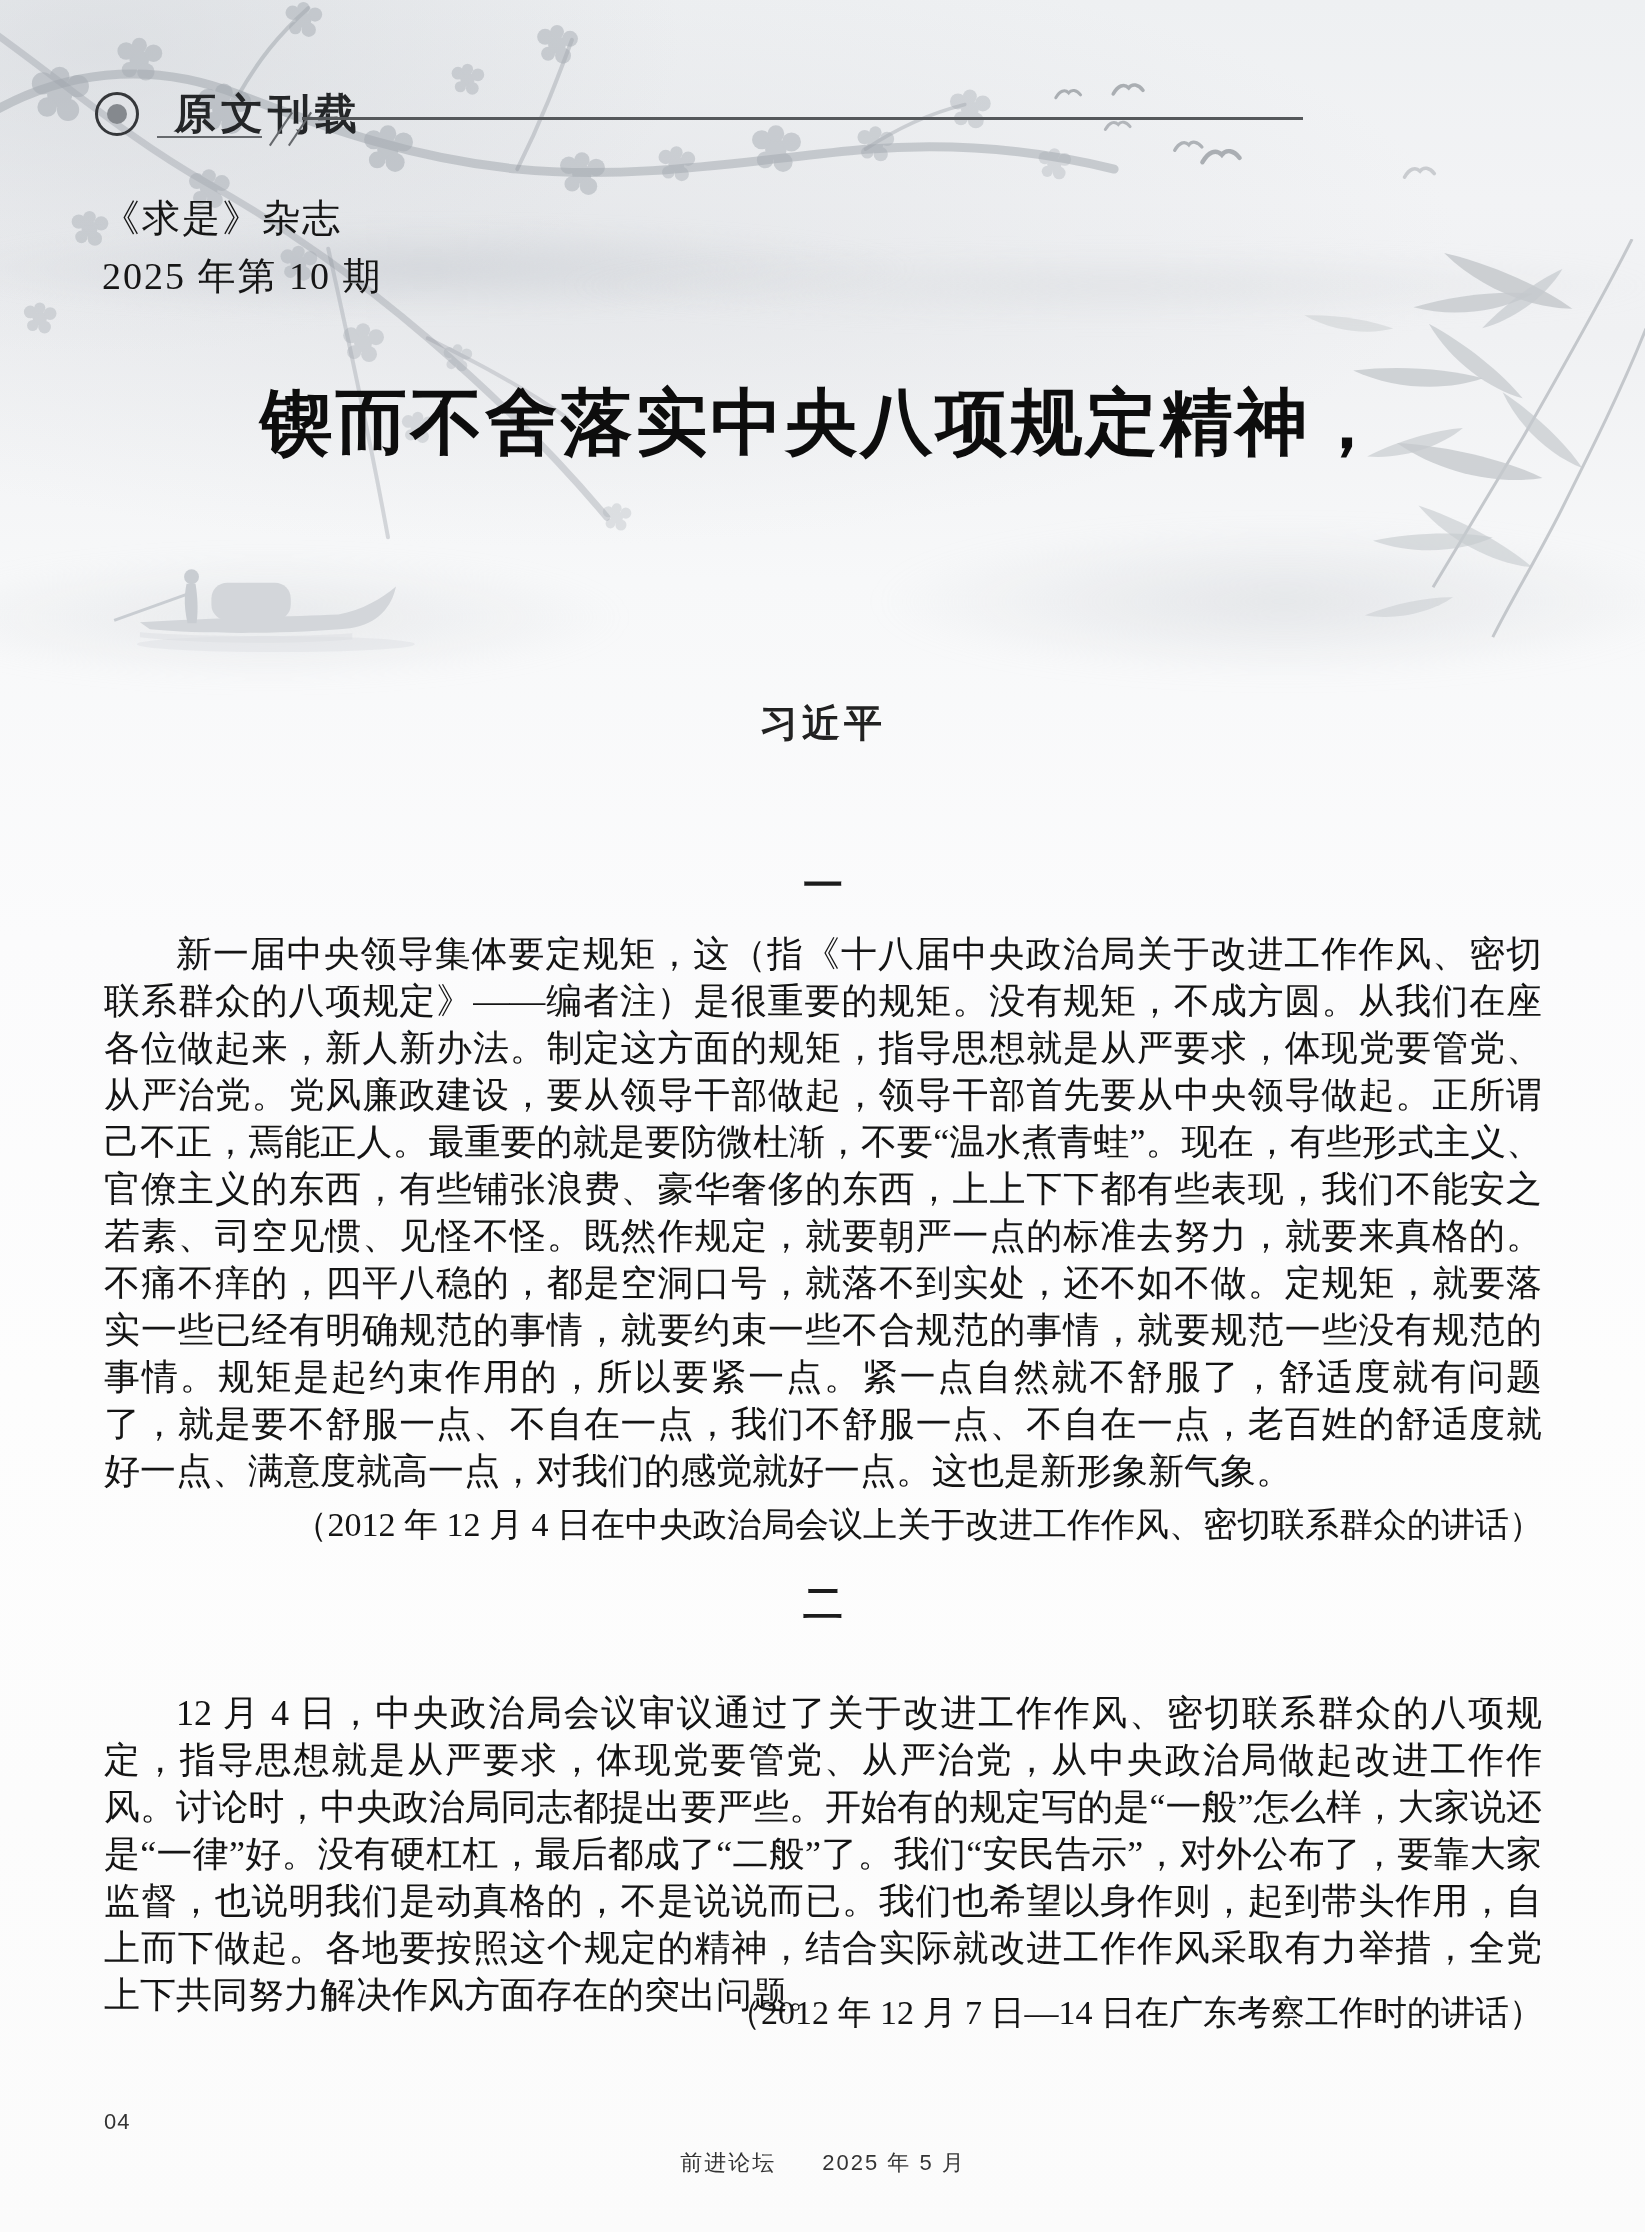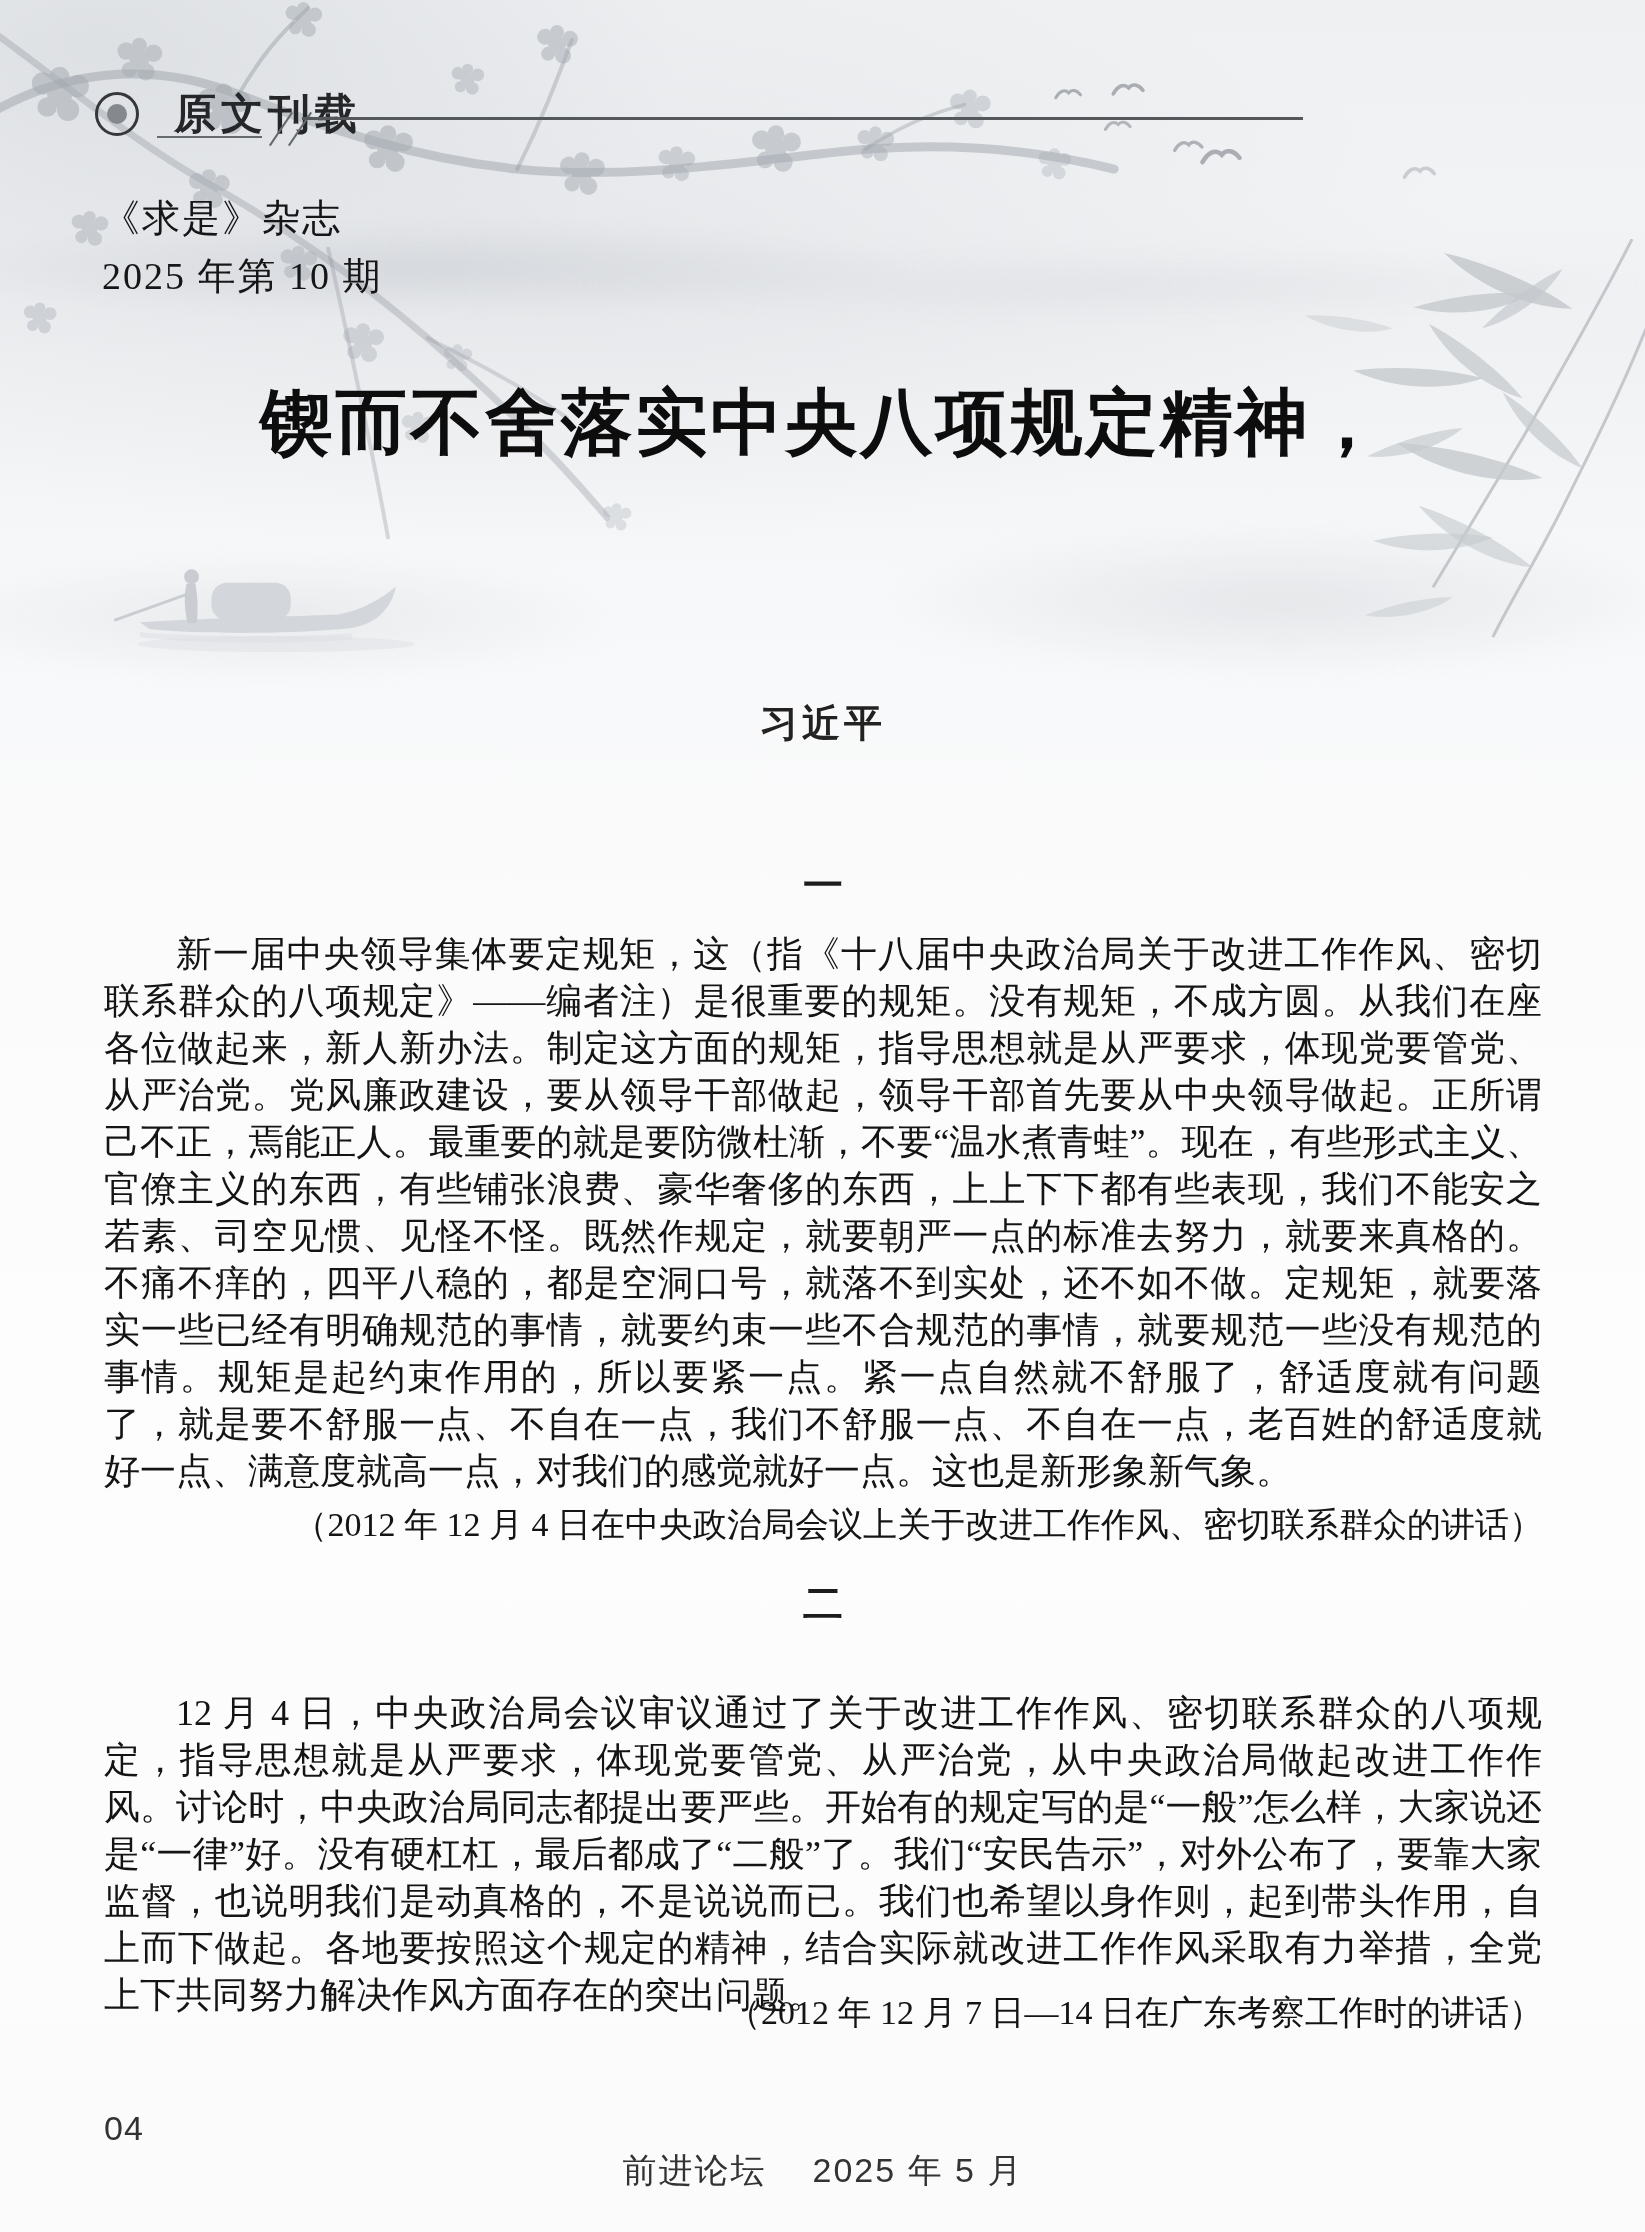--- a/index.html
+++ b/index.html
@@ -50,21 +50,21 @@
   .body-text { position:absolute; z-index:2; left:104px; width:1438px; font-size:36px; line-height:47px;
     text-align:justify; text-indent:2em; color:#141414; }
   .body-1 { top:931px; }
   .body-2 { top:1654px;margin-top:36px; }
 
   .attribution { position:absolute; z-index:2; right:103px; font-size:34px; color:#141414; }
   .attribution-1 { top:1502px; }
   .attribution-2 { top:1990px; }
 
   .footer { position:absolute; z-index:2; left:0; width:100%; top:2107px; height:42px;
-    font-family:"Liberation Sans","DejaVu Sans",sans-serif; font-size:34px; color:#333; }
+    font-family:"Liberation Sans","DejaVu Sans",sans-serif; font-size:22px; color:#333; }
   .page-num { position:absolute; left:104px; top:2px; letter-spacing:1px; }
   .footer-center { position:absolute; left:0; width:100%; top:2px; text-align:center; letter-spacing:2px;margin-top:39px; }
   .footer-gap { display:inline-block; width:46px; }
 </style>
 </head>
 <body>
 
 <div class="page">
 
   <div class="mist mist-1"></div>

